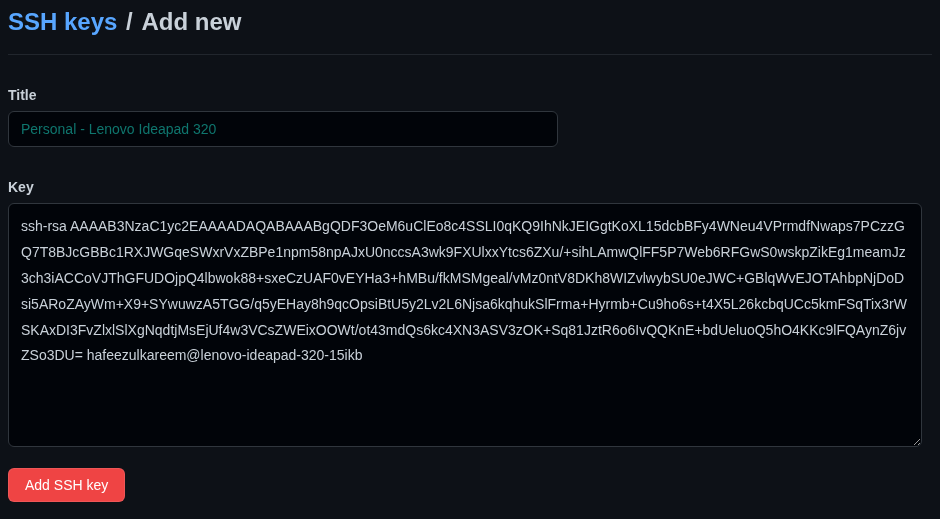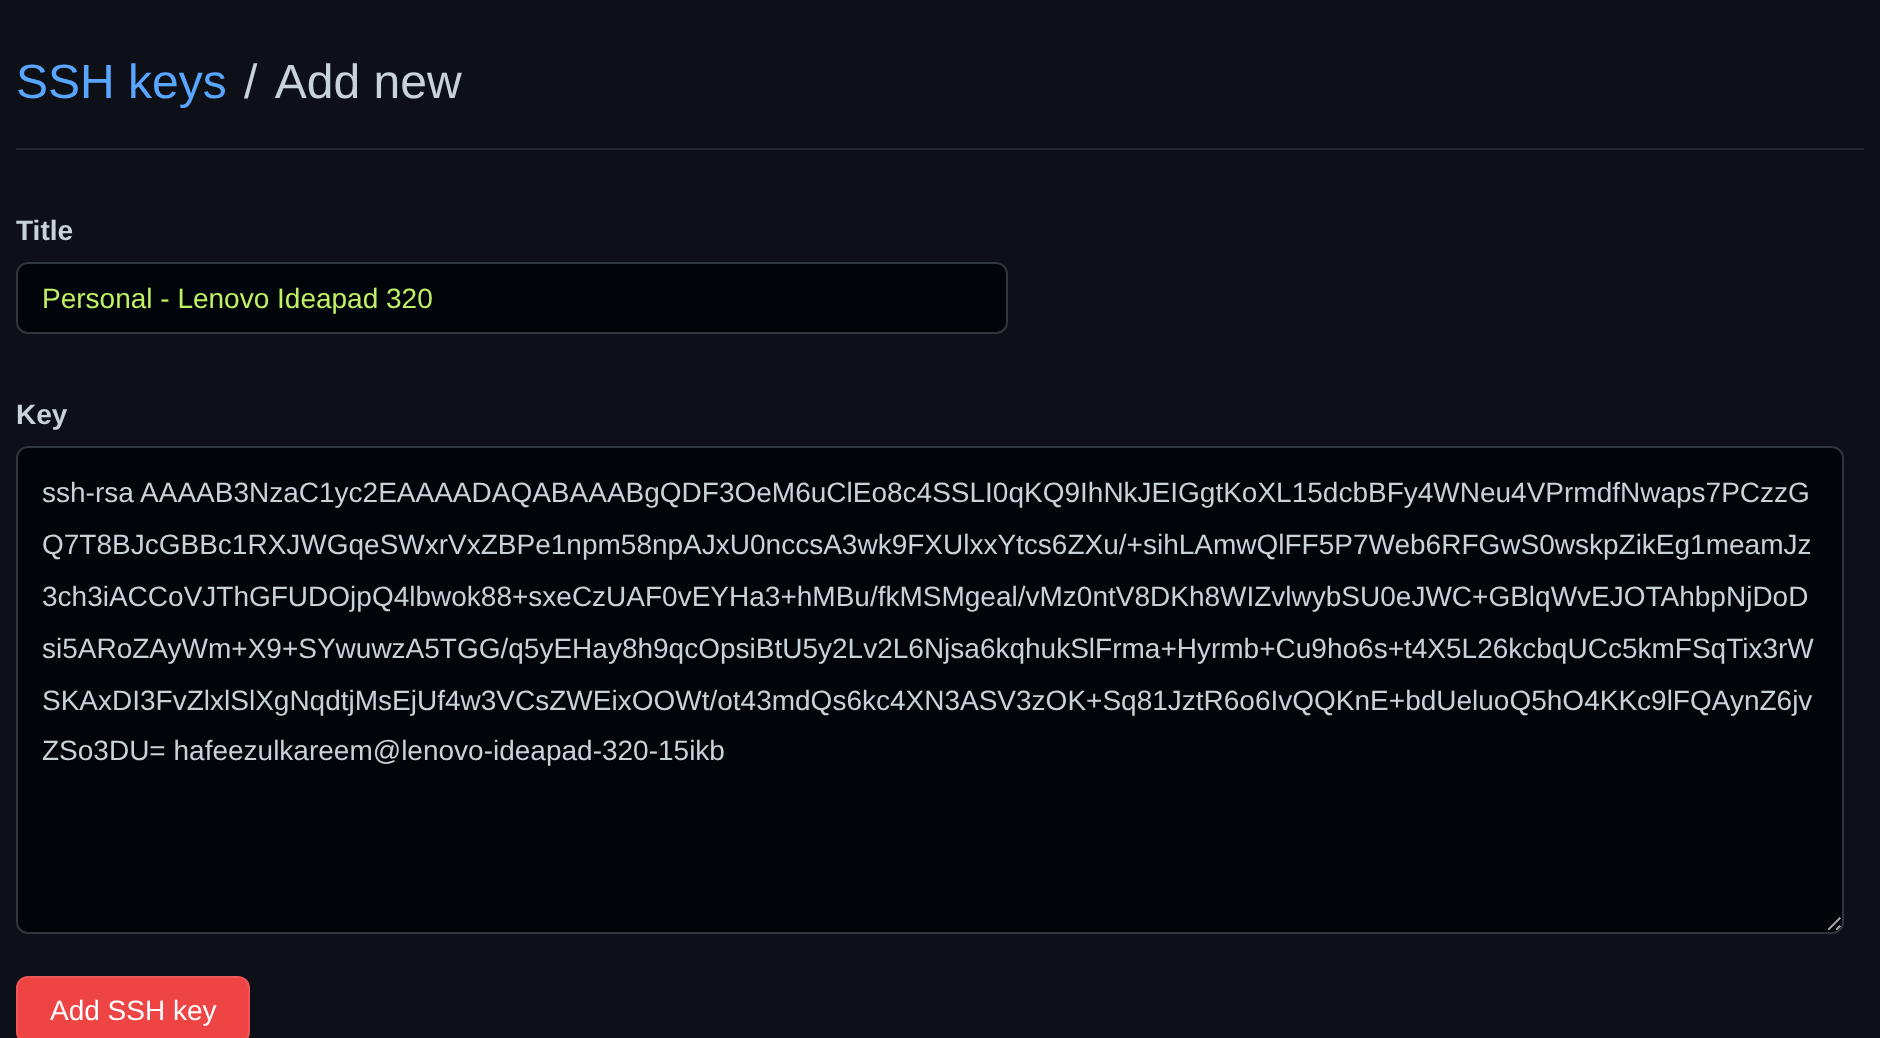--- a/index.html
+++ b/index.html
@@ -6,23 +6,22 @@
     body {
       background: #0d1117;
       color: #c9d1d9;
       font-family: -apple-system, BlinkMacSystemFont, "Segoe UI", Helvetica, Arial, sans-serif;
       font-size: 14px;
       padding: 8px;
       width: 940px;
     }
     .breadcrumb {
       font-size: 24px;
-      font-weight: 400;
+      font-weight: 700;
       margin-bottom: 18px;
-      margin-top: 20px;
     }
     .breadcrumb a {
       color: #58a6ff;
       text-decoration: none;
     }
     .breadcrumb .sep {
       color: #c9d1d9;
       margin: 0 2px;
     }
     .breadcrumb .current {
@@ -41,24 +40,24 @@
       font-weight: 600;
       font-size: 14px;
       color: #c9d1d9;
       margin-bottom: 8px;
       margin-top: 32px;
     }
     .text-input {
       background: #010409;
       border: 1px solid #30363d;
       border-radius: 6px;
-      color: #bef264;
+      color: #0f766e;
       font-size: 14px;
       padding: 7px 12px;
-      width: 496px;
+      width: 550px;
       font-family: inherit;
       line-height: 20px;
     }
     .textarea-input {
       background: #010409;
       border: 1px solid #30363d;
       border-radius: 6px;
       color: #c9d1d9;
       font-size: 14px;
       padding: 10px 12px;

